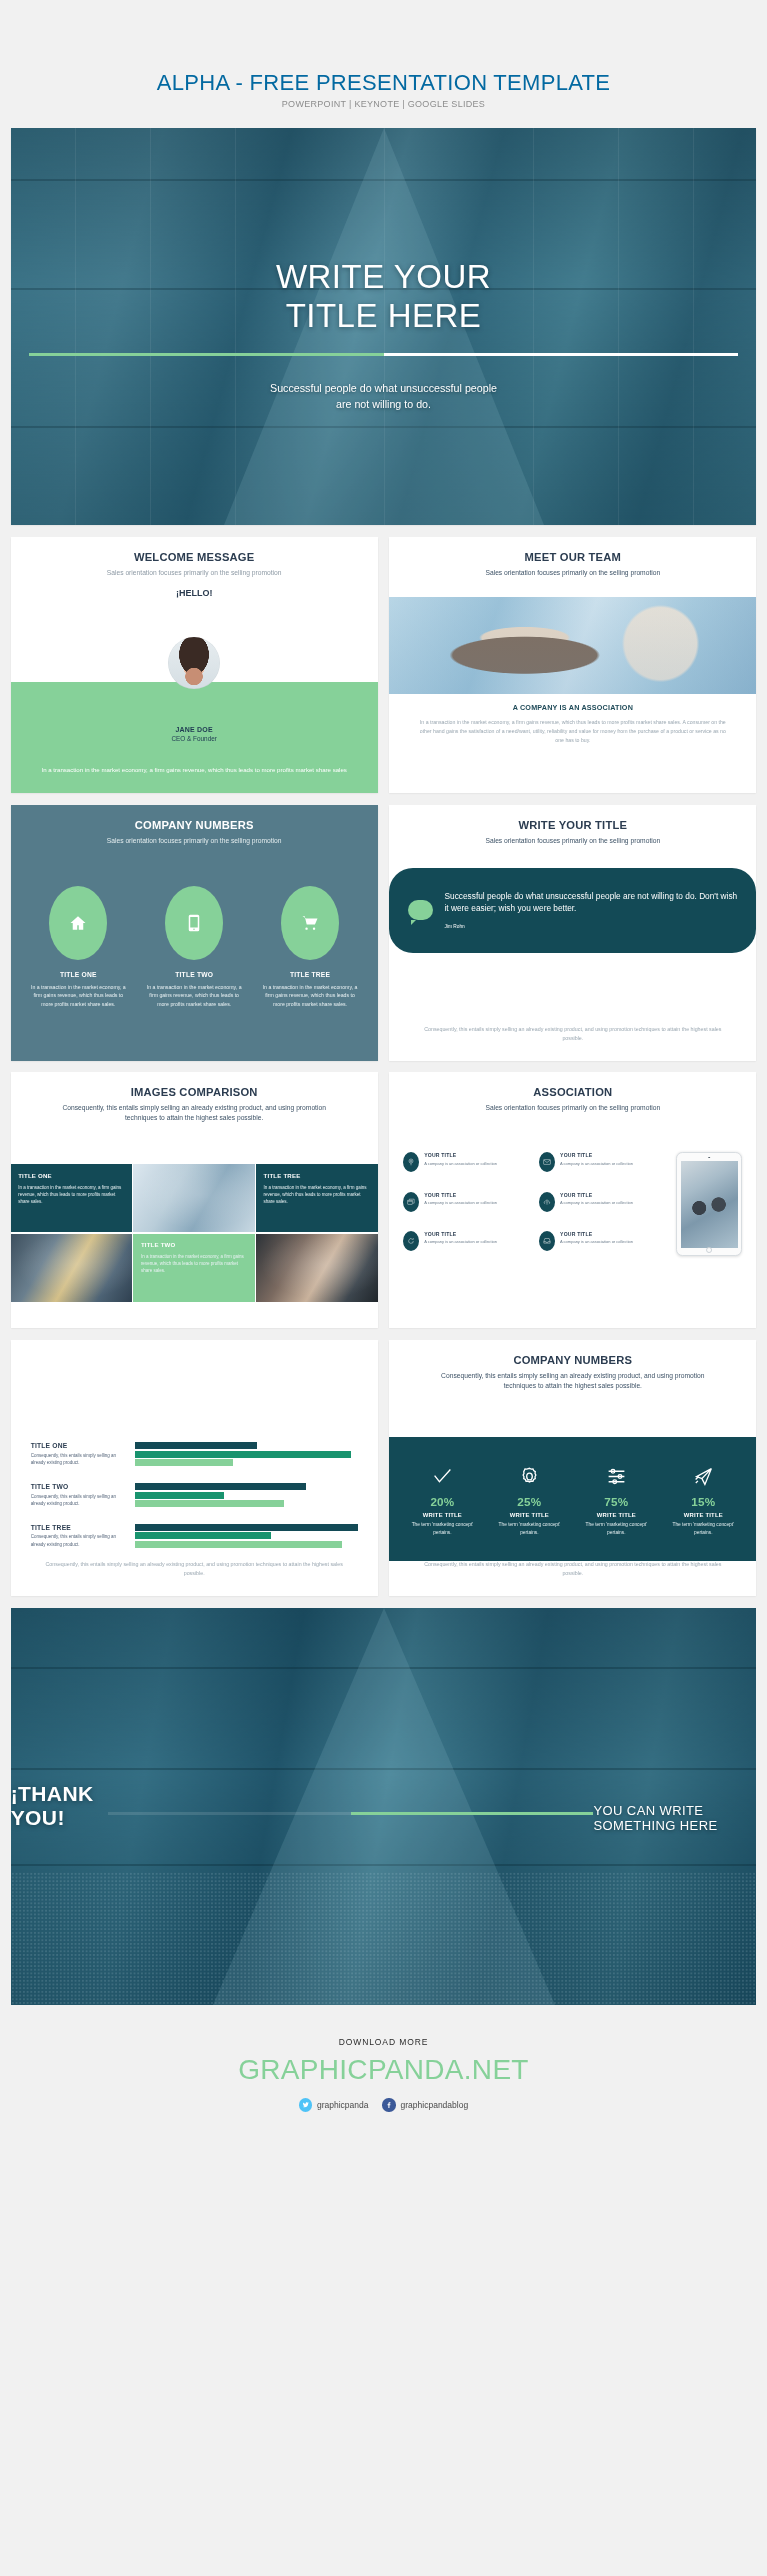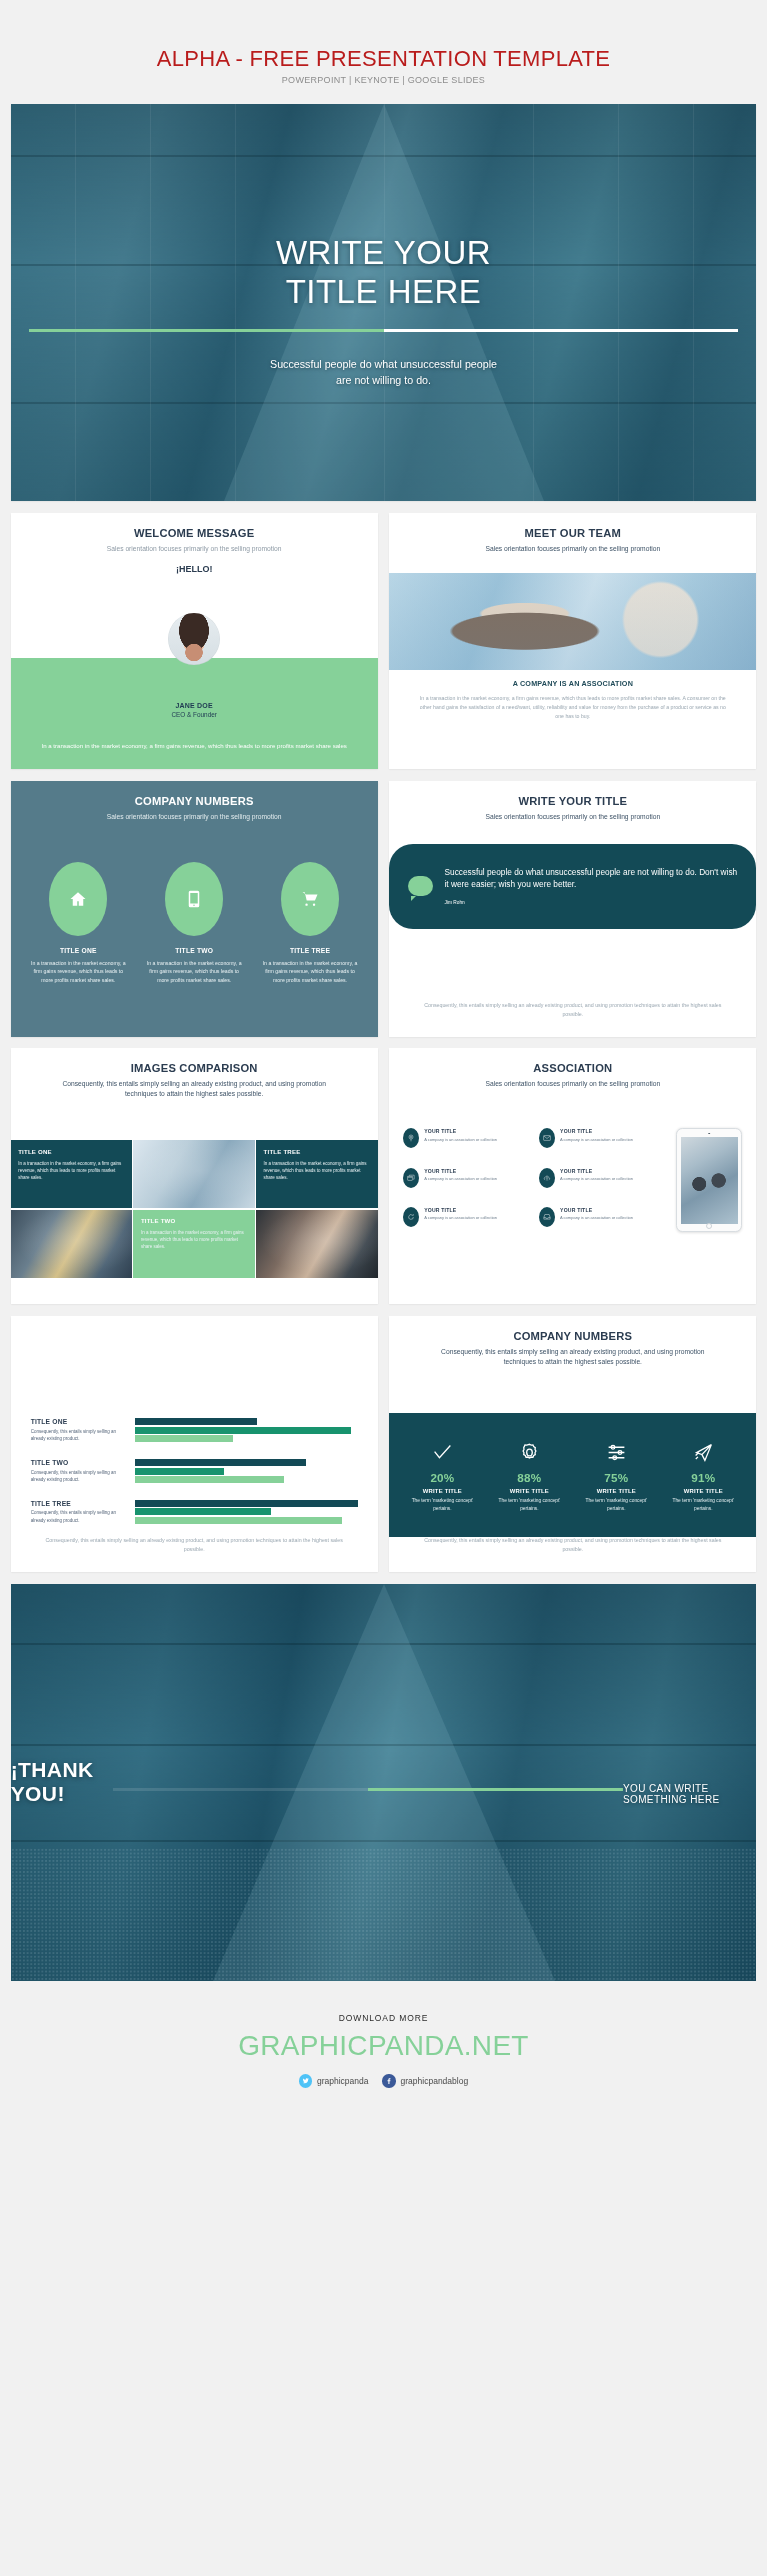--- a/index.html
+++ b/index.html
@@ -8,21 +8,21 @@
     background: #f1f1f1;
     font-family: "Liberation Sans", sans-serif;
     -webkit-font-smoothing: antialiased;
   }
   .page { width: 767px; min-height: 2576px; background: #f1f1f1; position: relative; }
 
   
   .masthead { padding: 47px 0 19px; text-align: center; background: #f1f1f1; }
   .masthead h1 {
     font-size: 22px; font-weight: 400; letter-spacing: 0.3px;
-    color: #b91c1c; line-height: 1.05;
+    color: #0369a1; line-height: 1.05; margin-top: 24px;
   }
   .masthead .sub {
     margin-top: 5.3px; font-size: 9px; letter-spacing: 0.3px;
     color: #8d8d8d; font-weight: 400;
   }
 
   
   .slide-wrap { padding: 0 10.7px; }
   .row { display: flex; gap: 11.7px; padding: 0 10.7px; margin-bottom: 11.7px; }
   .slide {
@@ -273,21 +273,21 @@
     display: flex; flex-direction: row; align-items: center; justify-content: center;
   }
   .thanks h2 {
     font-size: 21px; font-weight: 700; color: #fff; letter-spacing: 0.4px;
     text-shadow: 0 1.1px 5.3px rgba(0,25,35,.5);
   }
   .thanks .rule { margin-top: 15px; width: 709px; height: 2.7px; display: flex; }
   .thanks .rule .d { width: 50%; background: rgba(255,255,255,.12); }
   .thanks .rule .g { width: 50%; background: #86d199; }
   .thanks .sub {
-    margin-top: 23.4px; font-size: 10px; color: #ffffff; letter-spacing: 0.4px;
+    margin-top: 23.4px; font-size: 13px; color: #ffffff; letter-spacing: 0.4px;
     text-shadow: 0 0.5px 3.7px rgba(0,25,35,.55);
   }
 
   
   .footer { text-align: center; padding: 32px 0 32px; background: #f1f1f1; }
   .footer .dl { font-size: 8.5px; color: #2b2b2b; letter-spacing: 0.9px; }
   .footer .brand {
     margin-top: 9.6px; font-size: 28px; font-weight: 400;
     color: #86d199; letter-spacing: 0.3px; line-height: 1;
   }
@@ -617,21 +617,21 @@
           <div class="d">The term 'marketing concept' pertains.</div>
         </div>
 
         <div class="stat">
           <div class="ic">
             <svg viewBox="0 0 24 24">
               <path d="M12 2.6l1.9 1 2.1-.3.8 2 1.8 1.1-.3 2.1 1 1.9-1 1.9.3 2.1-1.8 1.1-.8 2-2.1-.3-1.9 1-1.9-1-2.1.3-.8-2-1.8-1.1.3-2.1-1-1.9 1-1.9-.3-2.1L6 5.3l.8-2 2.1.3z"></path>
               <ellipse cx="12" cy="12" rx="3.2" ry="3.8"></ellipse>
             </svg>
           </div>
-          <div class="pct">88%</div>
+          <div class="pct">25%</div>
           <div class="t">WRITE TITLE</div>
           <div class="d">The term 'marketing concept' pertains.</div>
         </div>
 
         <div class="stat">
           <div class="ic">
             <svg viewBox="0 0 24 24">
               <path d="M3 6h18M3 12h18M3 18h18"></path>
               <circle cx="8" cy="6" r="2.1"></circle>
                 <circle cx="16" cy="12" r="2.1"></circle>
@@ -643,21 +643,21 @@
           <div class="d">The term 'marketing concept' pertains.</div>
         </div>
 
         <div class="stat">
           <div class="ic">
             <svg viewBox="0 0 24 24">
               <path d="M21 3L4 12.2l6.2 2.2L21 3zm0 0l-7.4 18-3.4-6.6L21 3z"></path>
               <path d="M3.2 19.4l2.4-2.4M3 15.4l3.4-3.4"></path>
             </svg>
           </div>
-          <div class="pct">91%</div>
+          <div class="pct">15%</div>
           <div class="t">WRITE TITLE</div>
           <div class="d">The term 'marketing concept' pertains.</div>
         </div>
 
       </div>
       <div class="footnote">Consequently, this entails simply selling an already existing product, and using promotion techniques to attain the highest sales possible.</div>
     </div>
   </div>
 
   <div class="thanks">

